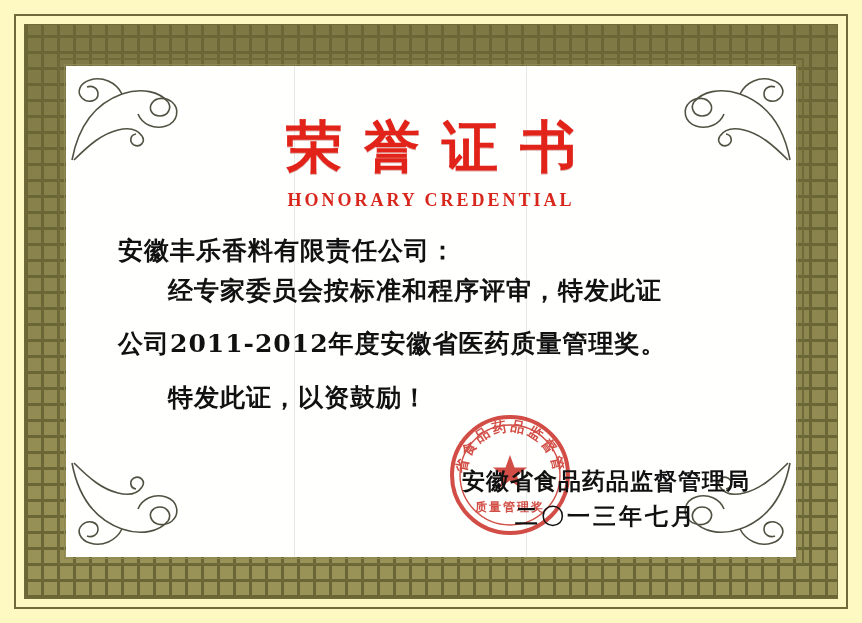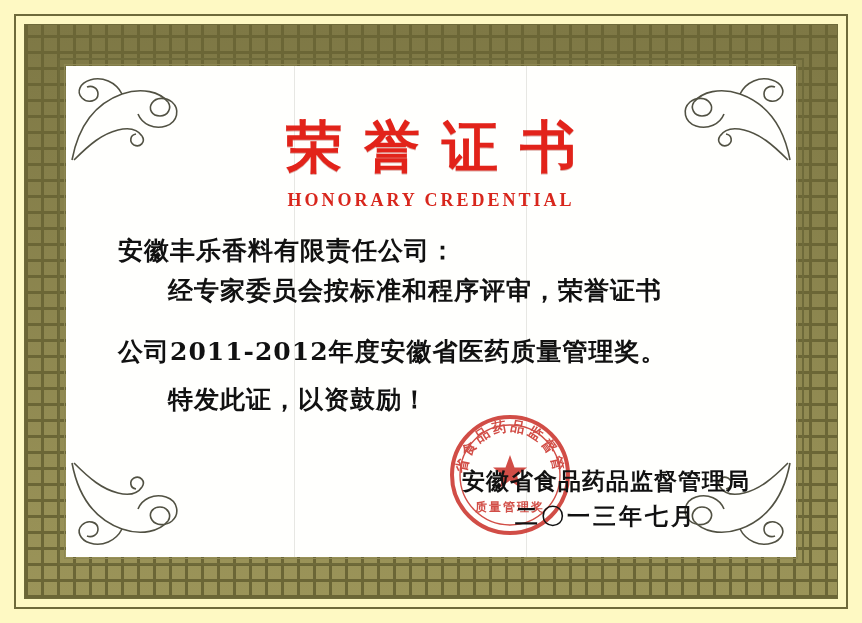--- a/index.html
+++ b/index.html
@@ -148,22 +148,22 @@
   .para {
     font-family: "DejaVu Serif", serif;
     font-weight: bold;
     font-size: 25px;
     line-height: 1.62;
     letter-spacing: 1px;
     margin: 0;
     text-align: justify;
   }
   .para.indent { text-indent: 50px; }
-  .para.second { margin-top: 20px; }
-  .para.third { margin-top: 8px; text-indent: 50px; }
+  .para.second { margin-top: 12px; }
+  .para.third { margin-top: 14px; text-indent: 50px; }
 
   
   .signature {
     position: absolute;
     right: 46px;
     bottom: 24px;
     text-align: center;
     font-family: "DejaVu Serif", serif;
     font-weight: bold;
     font-size: 23px;
@@ -246,21 +246,21 @@
         <path d="M6 92 C22 76 34 66 50 62 C62 59 70 62 74 68"></path>
         <path d="M74 68 C78 74 72 80 66 77 C61 74 62 67 68 66"></path>
       </svg>
     </div>
 
     <div class="title-zh">荣誉证书</div>
     <div class="title-en">HONORARY CREDENTIAL</div>
 
     <div class="body">
       <p class="salutation">安徽丰乐香料有限责任公司：</p>
-      <p class="para indent">经专家委员会按标准和程序评审，荣誉证书</p>
+      <p class="para indent">经专家委员会按标准和程序评审，特发此证</p>
       <p class="para second">公司2011-2012年度安徽省医药质量管理奖。</p>
       <p class="para third">特发此证，以资鼓励！</p>
     </div>
 
     <div class="seal">
       <svg viewBox="0 0 128 128">
         <defs>
           <path id="sealArc" d="M 64,64 m -47,0 a 47,47 0 1,1 94,0" fill="none"></path>
           <path id="sealArcText" d="M 20,64 A 44,44 0 0 1 108,64" fill="none"></path>
         </defs>

